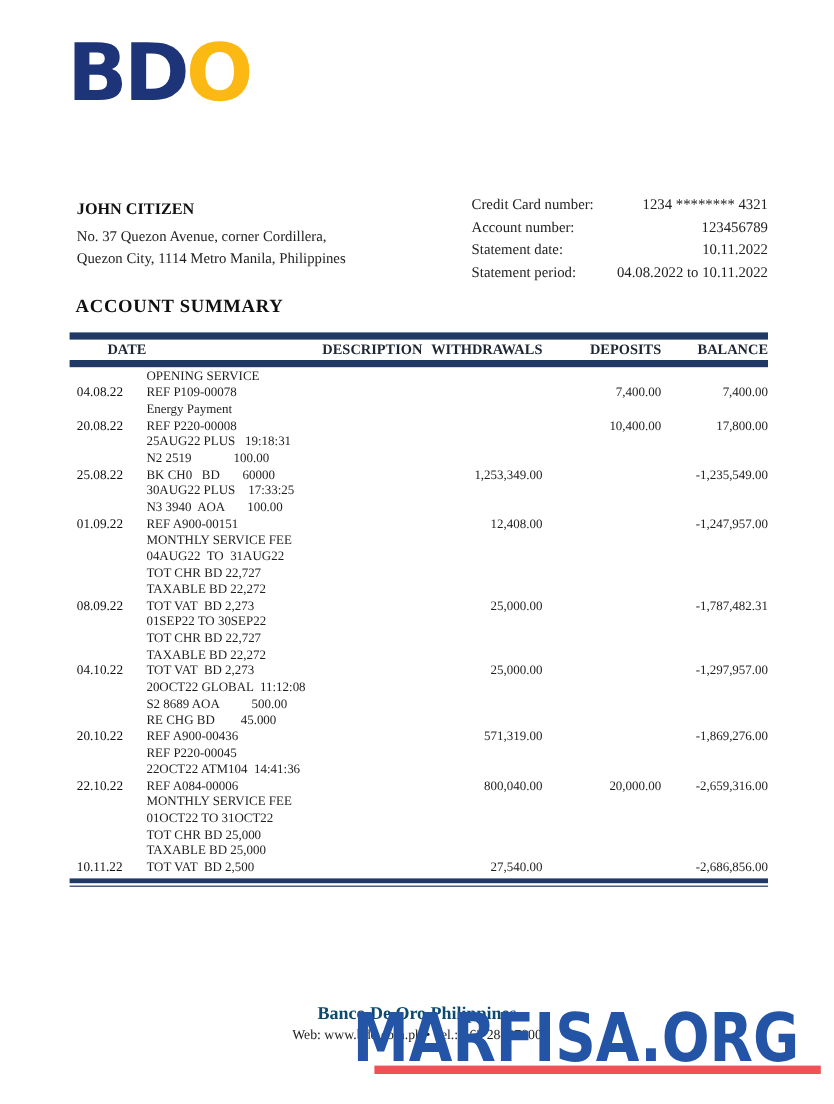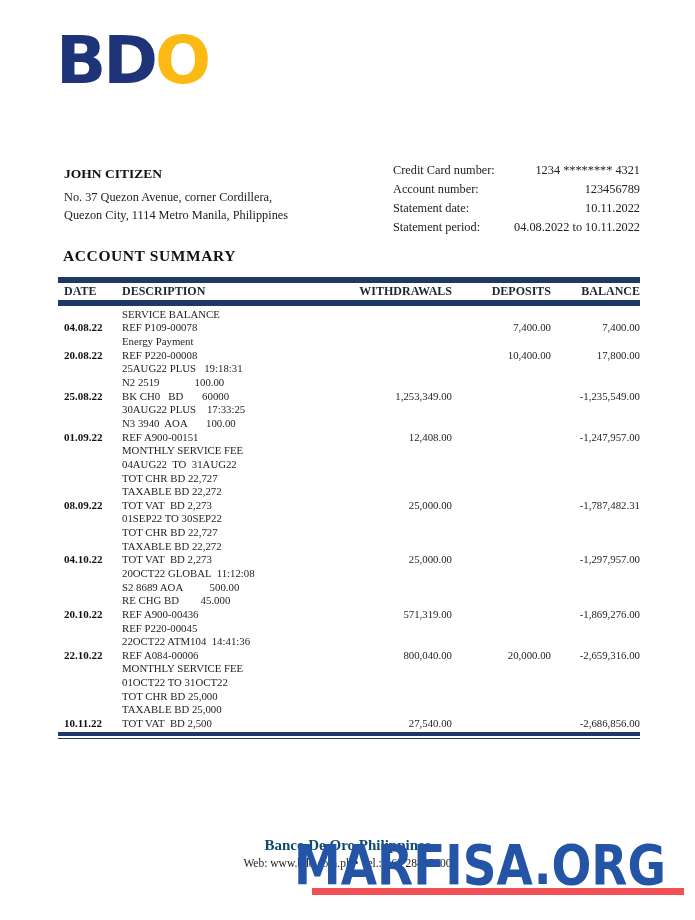--- a/index.html
+++ b/index.html
@@ -41,30 +41,30 @@
   }
 
   
   .acct-table{position:absolute;left:58px;top:277px;width:582px;}
   .bar{height:6px;background:#1f3864;}
   .thead{
     display:grid;grid-template-columns:64px 230px 100px 99px 89px;
     align-items:center;height:17px;padding:0;
     font-weight:bold;font-size:12px;color:#1d2633;
   }
-  .thead .h-left{text-align:left;}
+  .thead .h-left{text-align:right;}
   .thead .h-right{text-align:right;}
   .thead .h-date{padding-left:6px;}
   .tbody{padding-top:1px;}
   .trow{
     display:grid;grid-template-columns:64px 230px 100px 99px 89px;
     align-items:center;height:13.65px;
     font-size:10.8px;color:#1e1e1e;
   }
-  .c-date{font-weight:bold;font-size:11px;color:#111;padding-left:6px;white-space:nowrap;}
+  .c-date{font-weight:normal;font-size:11px;color:#111;padding-left:6px;white-space:nowrap;}
   .c-desc{white-space:pre;overflow:hidden;}
   .c-num{text-align:right;white-space:nowrap;}
   .table-bottom{margin-top:2px;height:4px;background:#1f3864;}
   .table-bottom-thin{margin-top:2px;height:1.5px;background:#1f3864;}
 
   
   .footer{position:absolute;left:0;top:836px;width:695px;text-align:center;}
   .footer .bank{font-size:15px;font-weight:bold;color:#0c4a6e;line-height:19px;text-align:center;}
   .footer .addr{font-size:11.5px;color:#222;line-height:17px;}
   .footer .contact{font-size:11.5px;color:#222;line-height:16px;}
@@ -122,21 +122,21 @@
       <span class="h-left h-date">DATE</span>
       <span class="h-left">DESCRIPTION</span>
       <span class="h-right">WITHDRAWALS</span>
       <span class="h-right">DEPOSITS</span>
       <span class="h-right">BALANCE</span>
     </div>
     <div class="bar"></div>
     <div class="tbody">
         <div class="trow">
           <span class="c-date"></span>
-          <span class="c-desc">SERVICE BALANCE</span>
+          <span class="c-desc">OPENING SERVICE</span>
           <span class="c-num"></span>
           <span class="c-num"></span>
           <span class="c-num"></span>
         </div>
         <div class="trow">
           <span class="c-date">04.08.22</span>
           <span class="c-desc">REF P109-00078</span>
           <span class="c-num"></span>
           <span class="c-num">7,400.00</span>
           <span class="c-num">7,400.00</span>

